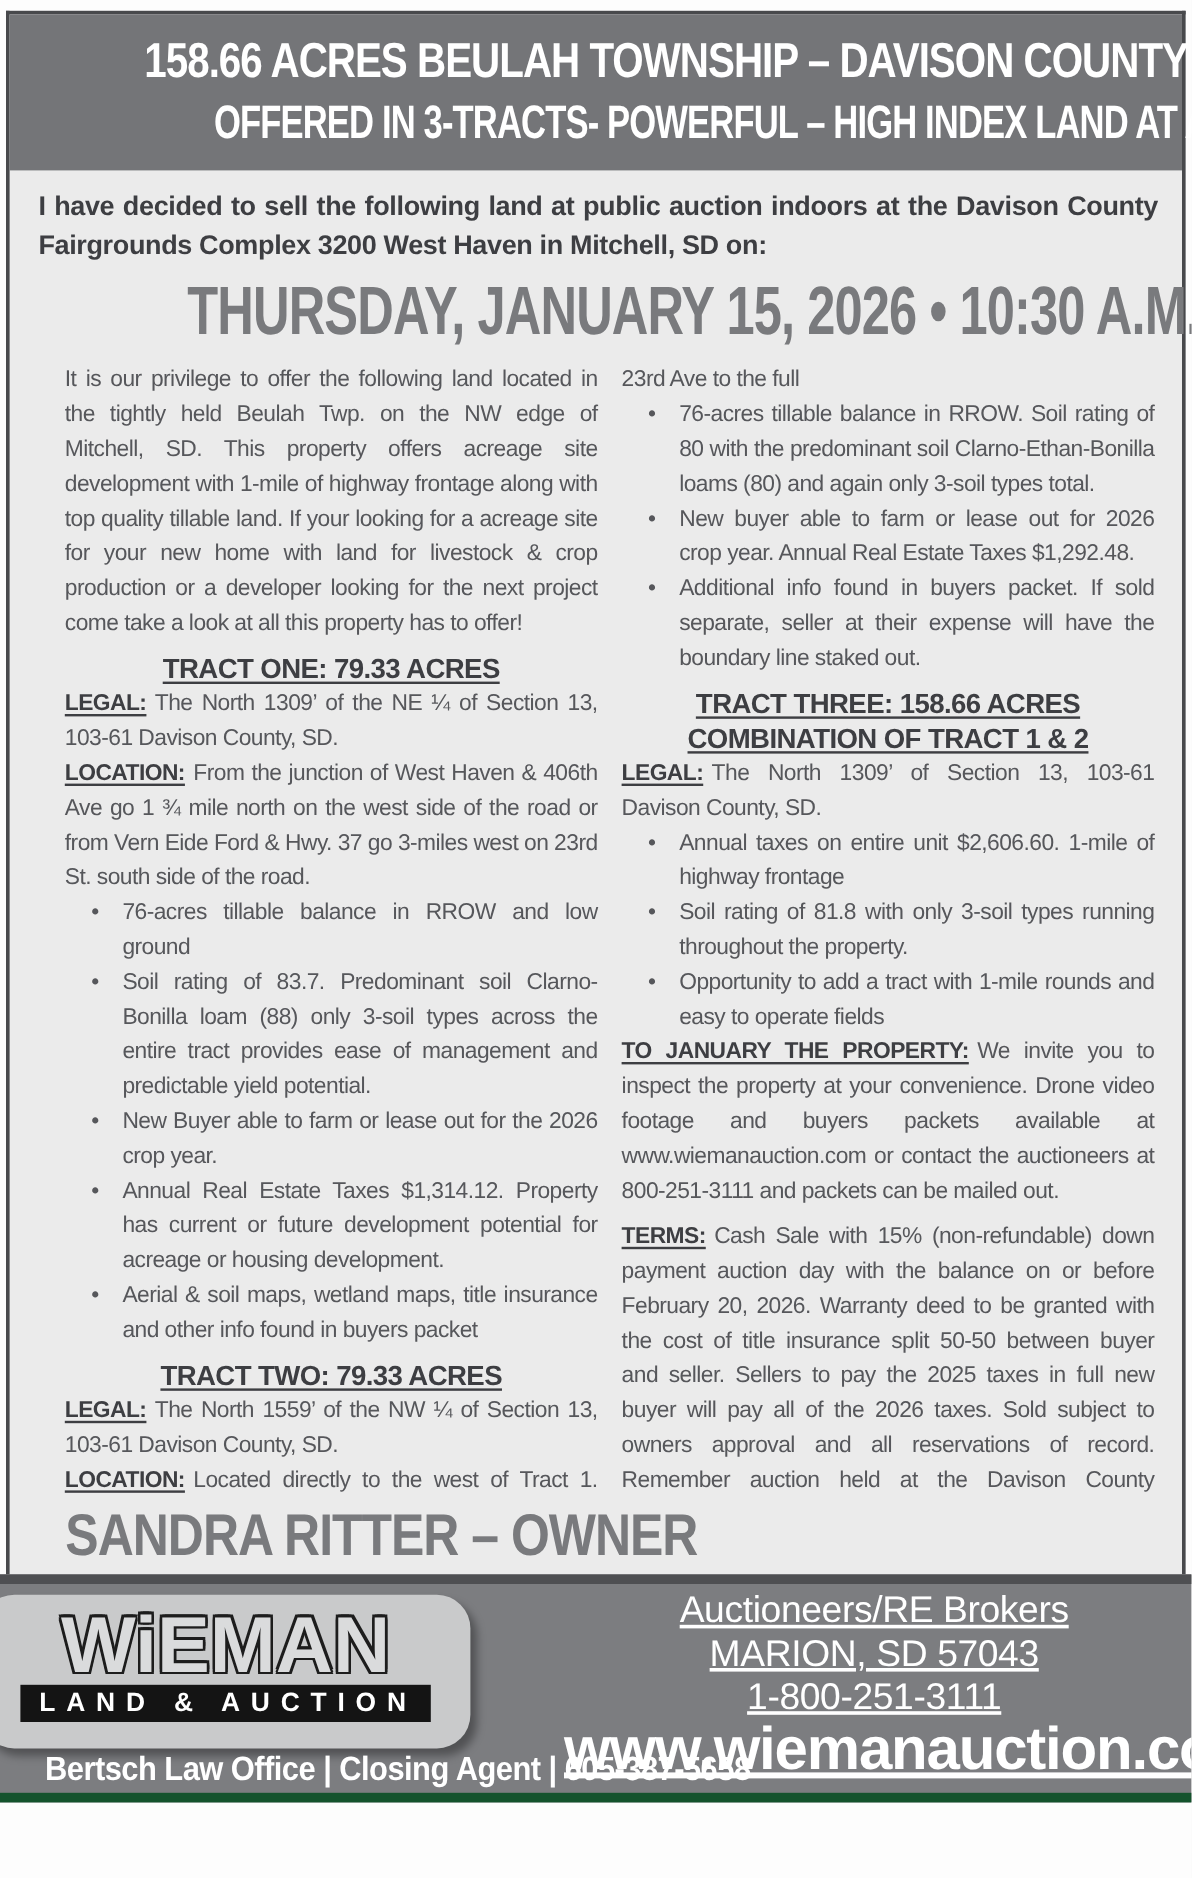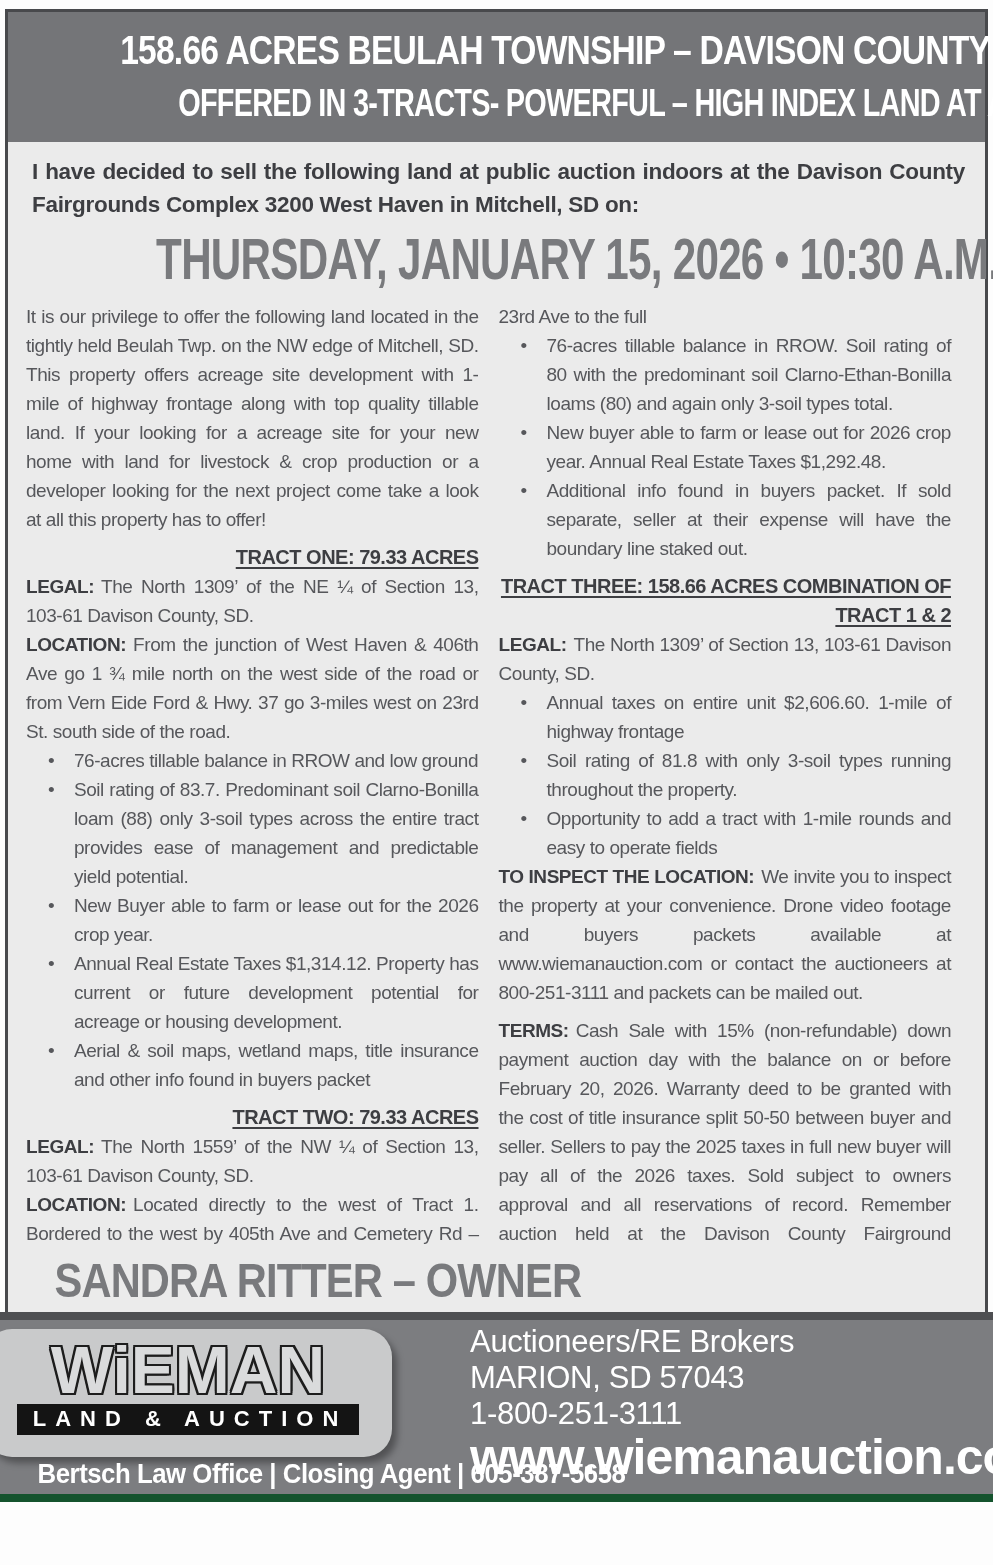--- a/index.html
+++ b/index.html
@@ -54,47 +54,49 @@
     letter-spacing:-1px;
     transform:scaleX(0.74);
     transform-origin:center;
     line-height:1.05;
   }
 
   
   .columns {
     display:flex;
     gap:20px;
-    padding:8px 34px 0 18px;
+    padding:8px 23px 0 18px;
     height:958px;
     overflow:hidden;
+    margin-left:28px;
   }
   .col {
     flex:1;
     font-size:19px;
     line-height:29px;
     color:#56575b;
     text-align:justify;
     letter-spacing:-0.45px;
   }
   .col p { margin:0; }
   .gap { height:9px; }
   .h-tract {
     font-weight:bold;
     color:#3d3e42;
     text-decoration:underline;
     text-decoration-thickness:2px;
     text-underline-offset:3px;
-    font-size:20px;
-    text-align:right;
+    font-size:23px;
+    text-align:center;
     letter-spacing:-0.5px;
   }
   .lbl {
     font-weight:bold;
     color:#3d3e42;
+    text-decoration:underline;
     text-decoration-thickness:2px;
     text-underline-offset:3px;
     margin-right:7px;
   }
   .bullet { position:relative; padding-left:48px; }
   .bullet::before { content:"\2022"; position:absolute; left:22px; top:0; color:#56575b; }
 
   
   .owner { margin-top:4px; height:52px; }
   .owner span {
@@ -149,22 +151,23 @@
     color:#ffffff;
     font-size:22px;
     font-weight:bold;
     letter-spacing:9px;
     padding:2px 12px 3px 16px;
     white-space:nowrap;
   }
   .contact {
     position:absolute;
     left:470px; right:6px; top:4px;
-    text-align:left;
-    color:#ffffff;
+    text-align:center;
+    color:#ffffff;
+    text-decoration:underline;
   }
   .contact .c-line { font-size:31px; line-height:36px; letter-spacing:-0.3px; }
   .contact .c-site {
     font-size:50px;
     font-weight:bold;
     line-height:50px;
     letter-spacing:-1px;
     white-space:nowrap;
   }
   .closing {
@@ -223,21 +226,21 @@
       <p>23rd Ave to the full</p>
       <p class="bullet">76-acres tillable balance in RROW.  Soil rating of 80 with the predominant soil Clarno-Ethan-Bonilla loams (80)  and again only 3-soil types total.</p>
       <p class="bullet">New buyer able to farm or lease out for 2026 crop year. Annual Real Estate Taxes $1,292.48.</p>
       <p class="bullet">Additional info found in buyers packet.  If sold separate, seller at their expense will have the boundary line staked out.</p>
       <div class="gap"></div>
       <p class="h-tract">TRACT THREE: 158.66 ACRES COMBINATION OF TRACT 1 &amp; 2</p>
       <p><span class="lbl">LEGAL:</span><span>The North 1309’ of Section 13, 103-61 Davison County, SD.</span></p>
       <p class="bullet">Annual taxes on entire unit $2,606.60.  1-mile of highway frontage</p>
       <p class="bullet">Soil rating of 81.8  with only 3-soil types running throughout the property.</p>
       <p class="bullet">Opportunity to add a tract with 1-mile rounds and easy to operate fields</p>
-      <p><span class="lbl">TO INSPECT THE LOCATION:</span><span>We invite you to inspect the property at your convenience.  Drone video footage and buyers packets available at www.wiemanauction.com  or contact the auctioneers at 800-251-3111 and packets can be mailed out.</span></p>
+      <p><span class="lbl">TO JANUARY THE PROPERTY:</span><span>We invite you to inspect the property at your convenience.  Drone video footage and buyers packets available at www.wiemanauction.com  or contact the auctioneers at 800-251-3111 and packets can be mailed out.</span></p>
       <div class="gap"></div>
       <p><span class="lbl">TERMS:</span><span>Cash Sale with 15% (non-refundable) down payment auction day with the balance on or before February 20, 2026.  Warranty deed to be granted with the cost of title insurance split 50-50 between buyer and seller.  Sellers to pay the 2025 taxes in full new buyer will pay all of the 2026 taxes.  Sold subject to owners approval and all reservations of record.  Remember auction held at the Davison County Fairground Complex.</span></p>
     </div>
 
   </div>
 
   <div class="owner">
     <span>SANDRA RITTER – OWNER</span>
   </div>
 

